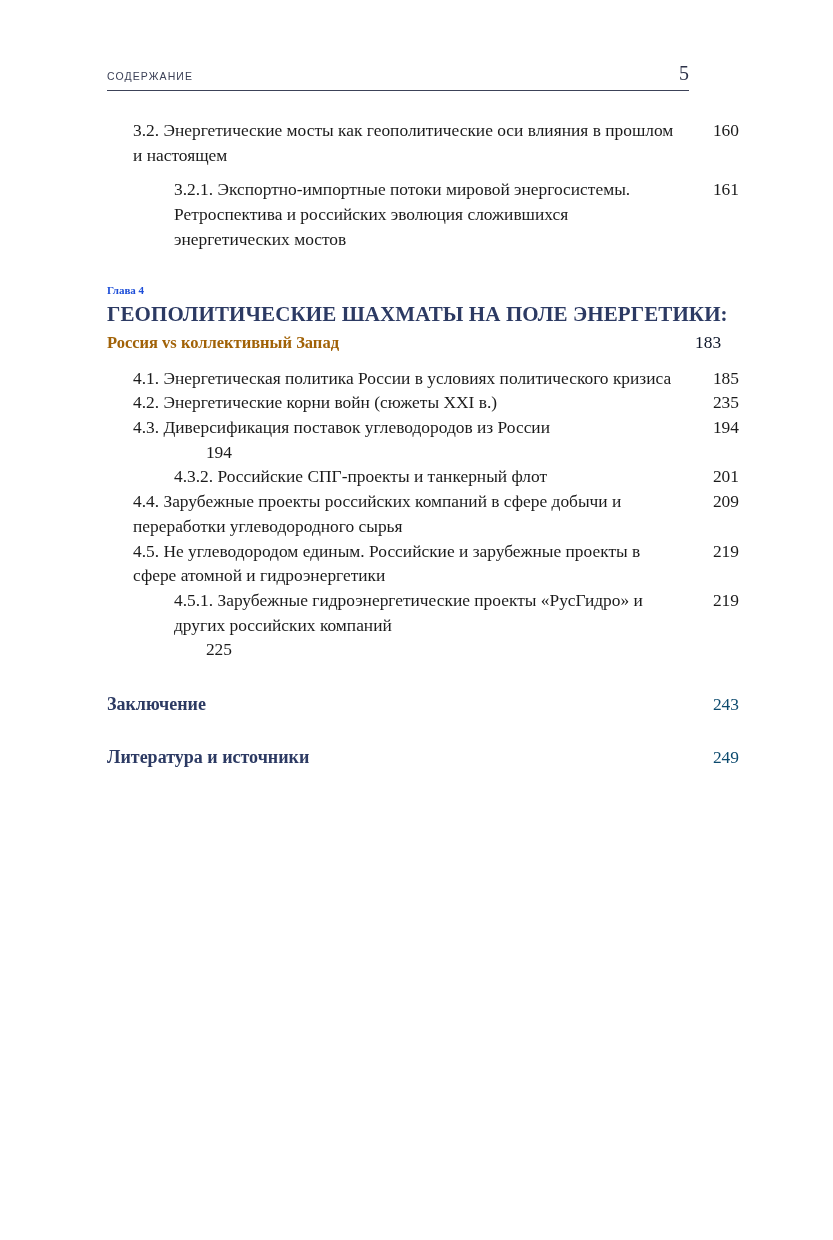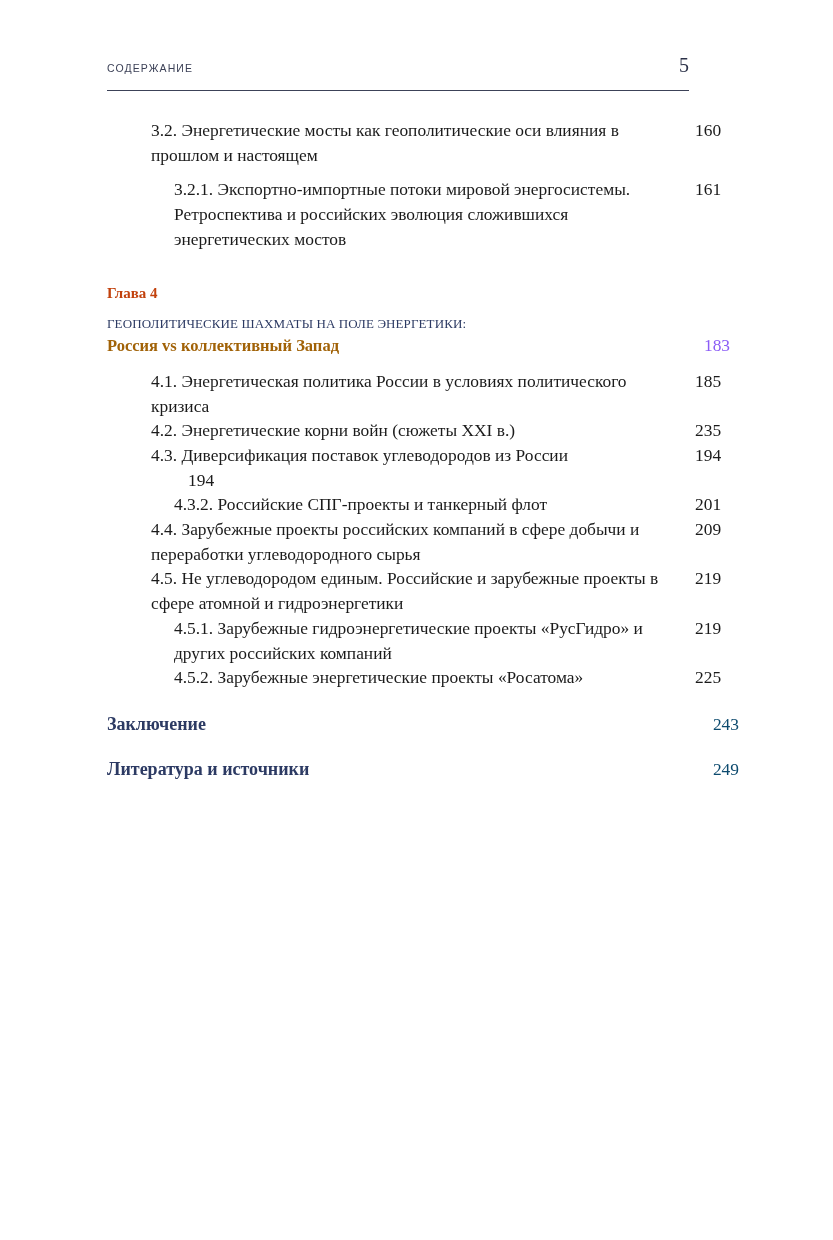--- a/index.html
+++ b/index.html
@@ -15,21 +15,21 @@
   }
   .page {
     position: relative;
     width: 833px;
     height: 1240px;
     box-sizing: border-box;
   }
   .header {
     position: absolute;
     left: 107px;
-    top: 54px;
+    top: 62px;
     width: 582px;
     display: flex;
     align-items: baseline;
     justify-content: space-between;
   }
   .header-title {
     font-family: "Liberation Sans", sans-serif;
     font-size: 10.5px;
     letter-spacing: 1.1px;
     color: #3a3f55;
@@ -62,83 +62,82 @@
   }
   .entry .txt {
     font-size: 17.4px;
     color: #1b1b1b;
   }
   .entry .pg {
     font-size: 17.4px;
     color: #1b1b1b;
     white-space: nowrap;
     flex: 0 0 auto;
-    text-align: left;
+    text-align: right;
     min-width: 40px;
     margin-left: 14px;
   }
   
-  .lvl1 { margin-left: 44px; font-family: Liberation Serif, serif; }
+  .lvl1 { margin-left: 26px; font-family: Liberation Serif, serif; }
   .lvl1 .txt { width: 560px; }
   .lvl2 { margin-left: 67px; }
   .lvl2 .txt { width: 520px; }
 
   .entry.lvl1 .pg, .entry.lvl2 .pg, .entry.lvl0 .pg {
     width: 44px;
   }
 
   .gap-sm { height: 10px; }
 
   .chapter-block {
     margin-top: 30px;
     margin-bottom: 10px;
   }
   .chapter-label {
     font-family: "Liberation Serif", serif;
     font-weight: bold;
-    font-size: 15px;
-    color: #c2410c;
+    font-size: 11px;
+    color: #1d4ed8;
     line-height: 1.55;
   }
   .chapter-title {
     font-family: "Liberation Serif", serif;
-    font-weight: normal;
-    font-size: 13px;
+    font-weight: bold;
+    font-size: 21px;
     color: #2c3a63;
     text-transform: uppercase;
     line-height: 1.5;
     letter-spacing: 0.1px;
-    margin-top: 9px;
   }
   .chapter-sub-row {
     display: flex;
     align-items: baseline;
     justify-content: space-between;
     width: 632px;
   }
   .chapter-sub {
     font-family: "Liberation Serif", serif;
     font-weight: bold;
     font-size: 16.5px;
     color: #a16207;
     line-height: 1.55;
   }
   .chapter-sub-pg {
     font-size: 17.4px;
-    color: #8b5cf6;
+    color: #0f172a;
     width: 44px;
-    text-align: center;
+    text-align: left;
     white-space: nowrap;
   }
   .back-matter {
     display: flex;
     align-items: baseline;
     justify-content: space-between;
     width: 632px;
-    margin-top: 24px;
+    margin-top: 32px;
   }
   .back-matter .bm-title {
     font-family: "Liberation Serif", serif;
     font-weight: bold;
     font-size: 18px;
     color: #2c3a63;
   }
   .back-matter .bm-pg {
     font-size: 17.4px;
     color: #0c4a6e;
@@ -203,21 +202,20 @@
     </div>
     <div class="entry lvl1">
       <div class="txt">4.5. Не углеводородом единым. Российские и зарубежные проекты в сфере атомной и гидроэнергетики</div>
       <div class="pg">219</div>
     </div>
     <div class="entry lvl2">
       <div class="txt">4.5.1. Зарубежные гидроэнергетические проекты «РусГидро» и других российских компаний</div>
       <div class="pg">219</div>
     </div>
     <div class="entry lvl2">
-      <div class="txt">4.5.2. Зарубежные энергетические проекты «Росатома»</div>
       <div class="pg">225</div>
     </div>
 
     <div class="back-matter">
       <div class="bm-title">Заключение</div>
       <div class="bm-pg">243</div>
     </div>
     <div class="back-matter">
       <div class="bm-title">Литература и источники</div>
       <div class="bm-pg">249</div>

